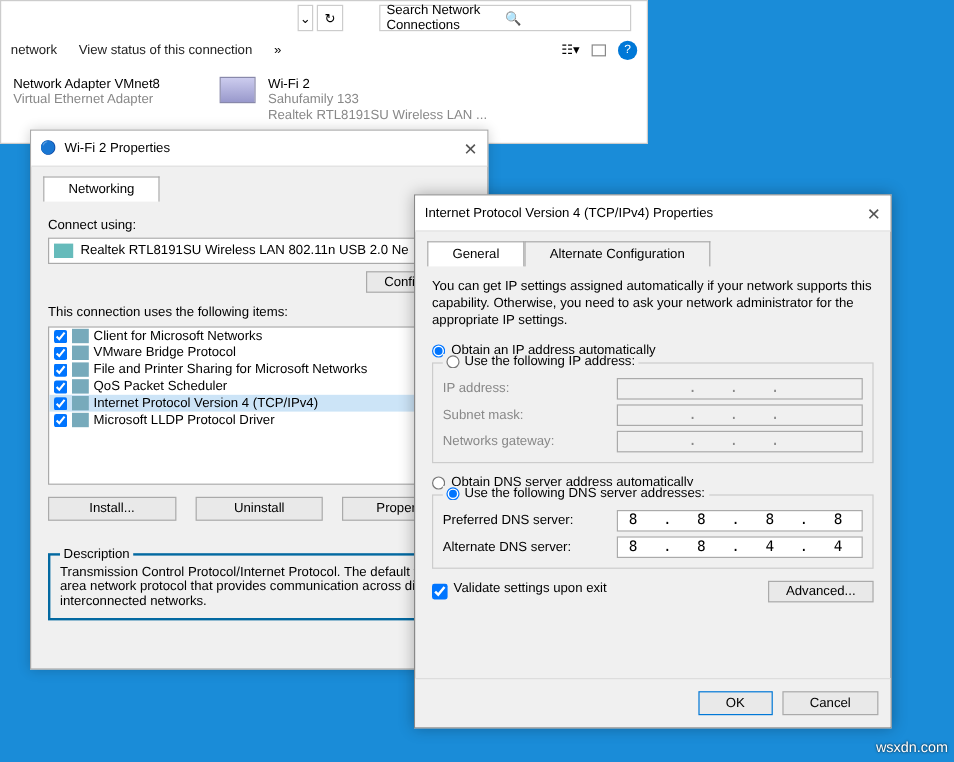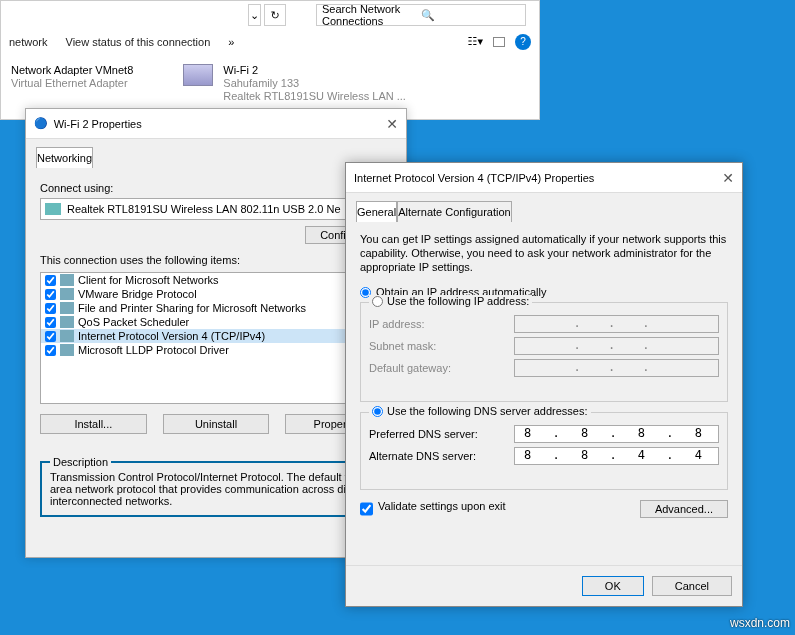--- a/index.html
+++ b/index.html
@@ -15,21 +15,21 @@
 .adapters{position:absolute;left:5px;top:58px;width:530px;padding:3px 0}
 .adapter-row{display:flex;align-items:flex-start;gap:10px;padding:2px 5px}
 .adapter-icon{width:30px;height:22px;background:linear-gradient(#cce,#99c);border:1px solid #88a}
 .adapter-info{line-height:13px}
 
 .dlg1{position:absolute;left:25px;top:108px;width:382px;height:450px;background:#f0f0f0;border:1px solid #aaa;box-shadow:0 0 10px rgba(0,0,0,.2)}
 .titlebar{height:30px;background:#fff;display:flex;align-items:center;padding:0 8px;border-bottom:1px solid #ddd}
 .titlebar .title{flex:1}
 .closebtn{cursor:pointer;font-size:14px;color:#555}
 .tabrow{display:flex;padding:8px 10px 0 10px}
-.tab{padding:4px 0;border:1px solid #aaa;background:#fff;border-bottom:none}
+.tab{padding:4px 20px;border:1px solid #aaa;background:#fff;border-bottom:none}
 .tab.inactive{background:#f0f0f0}
 .dlg1-body{padding:10px 14px}
 .label{margin:4px 0}
 .adapter-field{border:1px solid #aaa;background:#fff;padding:4px;display:flex;align-items:center;gap:6px;margin-bottom:6px}
 .nic-ico{width:16px;height:12px;background:#6bb}
 .cfgbtn{float:right;padding:2px 14px;border:1px solid #aaa;background:#e9e9e9}
 .items-list{clear:both;border:1px solid #aaa;background:#fff;height:132px;overflow:hidden;margin-top:6px}
 .item-row{display:flex;align-items:center;gap:4px;padding:1px 4px}
 .item-row.sel{background:#cce4f7}
 .cb{width:11px;height:11px}
@@ -37,21 +37,21 @@
 .btnrow{display:flex;gap:16px;margin-top:10px}
 .btnrow button{flex:1;padding:3px;border:1px solid #aaa;background:#e9e9e9}
 .desc-group{border:2px solid #0369a1;margin-top:27px;padding:8px;position:relative}
 .desc-group .legend{position:absolute;top:-7px;left:8px;background:#f0f0f0;padding:0 3px}
 
 .dlg2{position:absolute;left:345px;top:162px;width:398px;height:445px;background:#f0f0f0;border:1px solid #888;box-shadow:0 0 12px rgba(0,0,0,.3)}
 .dlg2-body{padding:10px 14px}
 .info-text{line-height:14px;margin-bottom:12px}
 .radio-row{margin:4px 0;display:flex;align-items:center;gap:5px}
 .radio{width:11px;height:11px}
-.group{border:1px solid #ccc;padding:8px 8px 20px 8px;margin-top:2px;margin-bottom:10px;position:relative}
+.group{border:1px solid #ccc;padding:8px 8px 4px 8px;margin-top:2px;margin-bottom:10px;position:relative}
 .group .grp-legend{position:absolute;top:-8px;left:8px;background:#f0f0f0;padding:0 3px;display:flex;align-items:center;gap:4px}
 .field-row{display:flex;align-items:center;margin:4px 0}
 .field-row .flabel{width:145px}
 .field-row .flabel.dis{color:#888}
 .ipinput{flex:1;border:1px solid #aaa;background:#fff;height:18px;text-align:center;letter-spacing:7px;font-family:monospace;font-size:12px}
 .ipinput.dis{background:#f0f0f0;color:#888;letter-spacing:10px}
 .validate-row{display:flex;margin-top:10px}
 .adv-btn{margin-left:auto;padding:2px 14px;border:1px solid #aaa;background:#e9e9e9}
 .dlg-footer{position:absolute;bottom:0;left:0;right:0;padding:10px;display:flex;justify-content:flex-end;gap:8px;border-top:1px solid #ddd;background:#f0f0f0}
 .dlg-footer button{padding:3px 22px;border:1px solid #aaa;background:#e9e9e9}
@@ -181,25 +181,29 @@
       </div>
       <div class="field-row">
         <span class="flabel dis">IP address:</span>
         <div class="ipinput dis">. . .</div>
       </div>
       <div class="field-row">
         <span class="flabel dis">Subnet mask:</span>
         <div class="ipinput dis">. . .</div>
       </div>
       <div class="field-row">
-        <span class="flabel dis">Default gateway:</span>
+        <span class="flabel dis">Networks gateway:</span>
         <div class="ipinput dis">. . .</div>
       </div>
     </div>
 
+    <div class="radio-row">
+      <input type="radio" class="radio" style="">
+      <span>Obtain DNS server address automatically</span>
+    </div>
     <div class="group">
       <div class="grp-legend">
         <input type="radio" class="radio" checked="" style="">
         <span>Use the following DNS server addresses:</span>
       </div>
       <div class="field-row">
         <span class="flabel">Preferred DNS server:</span>
         <div class="ipinput">8 . 8 . 8 . 8</div>
       </div>
       <div class="field-row">

